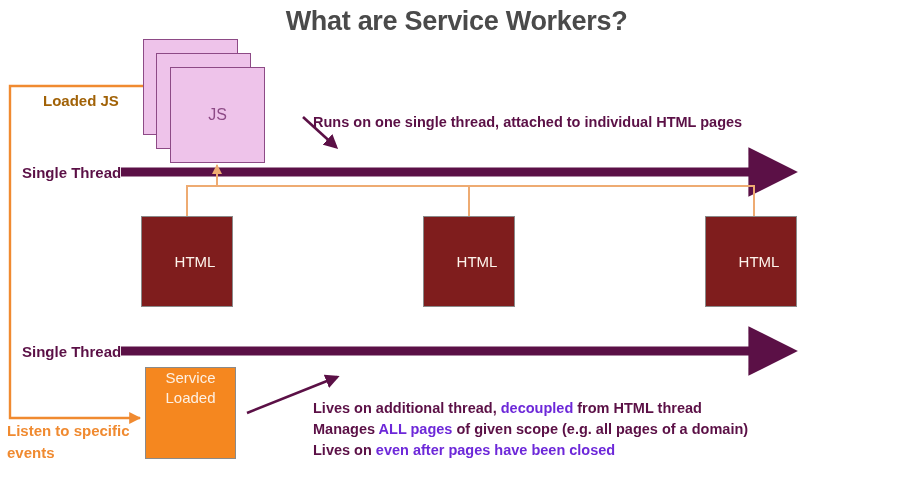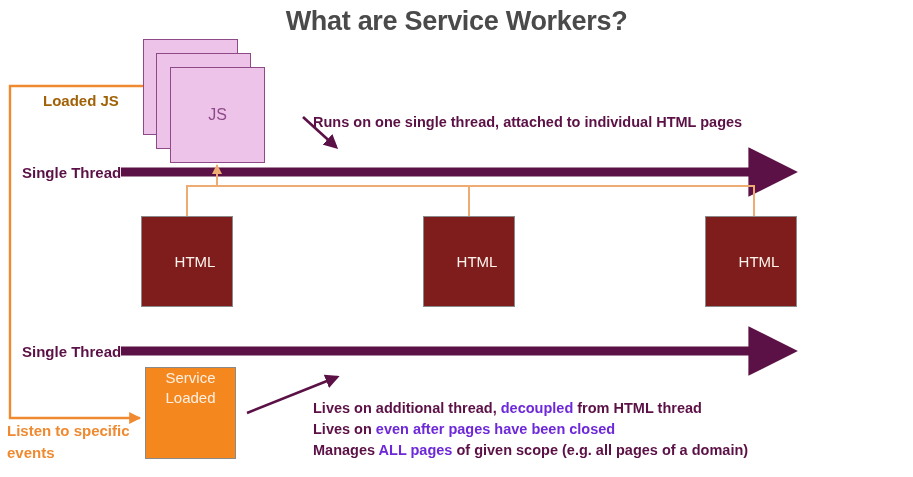--- a/index.html
+++ b/index.html
@@ -226,18 +226,18 @@
 
   <div id="sw-box">
     <span class="sw-text">Service</span>
     <span class="sw-text">Loaded</span>
   </div>
 
   <div class="lbl lbl-orange" id="listen-label">Listen to specific events</div>
 
   <div id="bullets">
       <div class="bline"><span>Lives on additional thread, </span><span class="hl">decoupled</span><span> from HTML thread</span></div>
+      <div class="bline"><span>Manages </span><span class="hl">ALL pages</span><span> of given scope (e.g. all pages of a domain)</span></div>
       <div class="bline"><span>Lives on </span><span class="hl">even after pages have been closed</span></div>
-      <div class="bline"><span>Manages </span><span class="hl">ALL pages</span><span> of given scope (e.g. all pages of a domain)</span></div>
     </div>
 
   <div id="watermark"></div>
 </div>
 
 </body></html>

